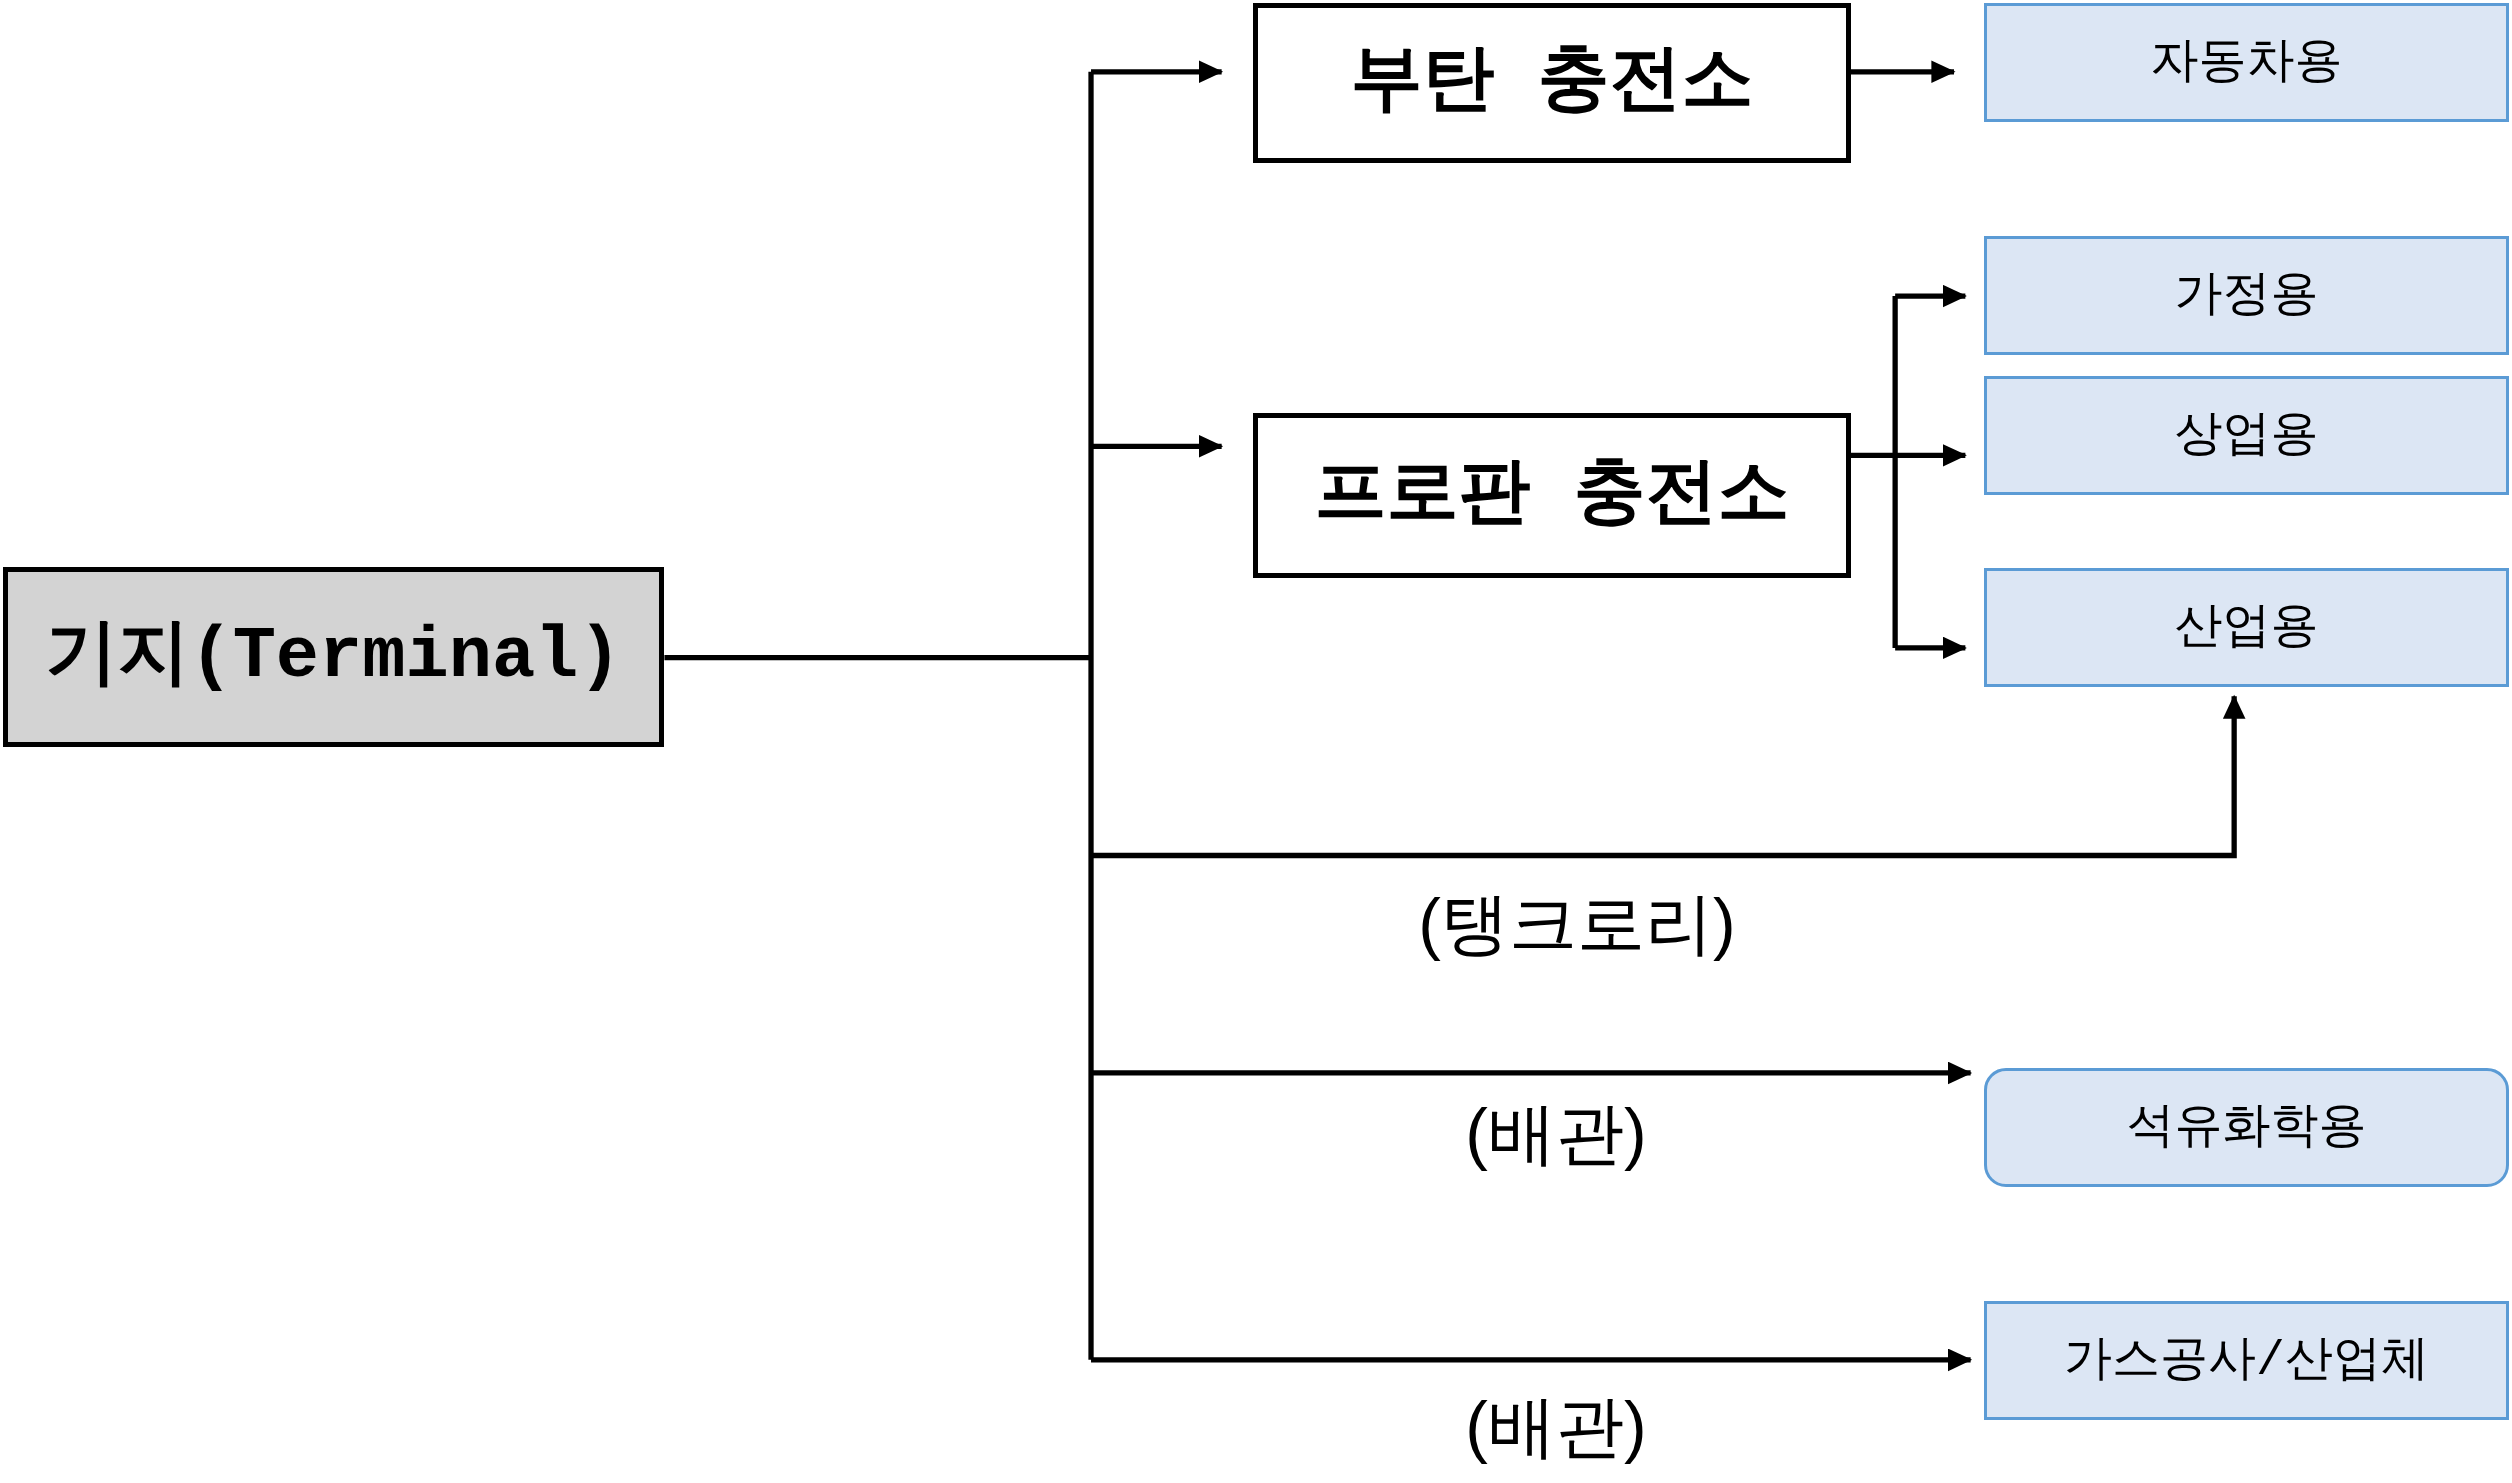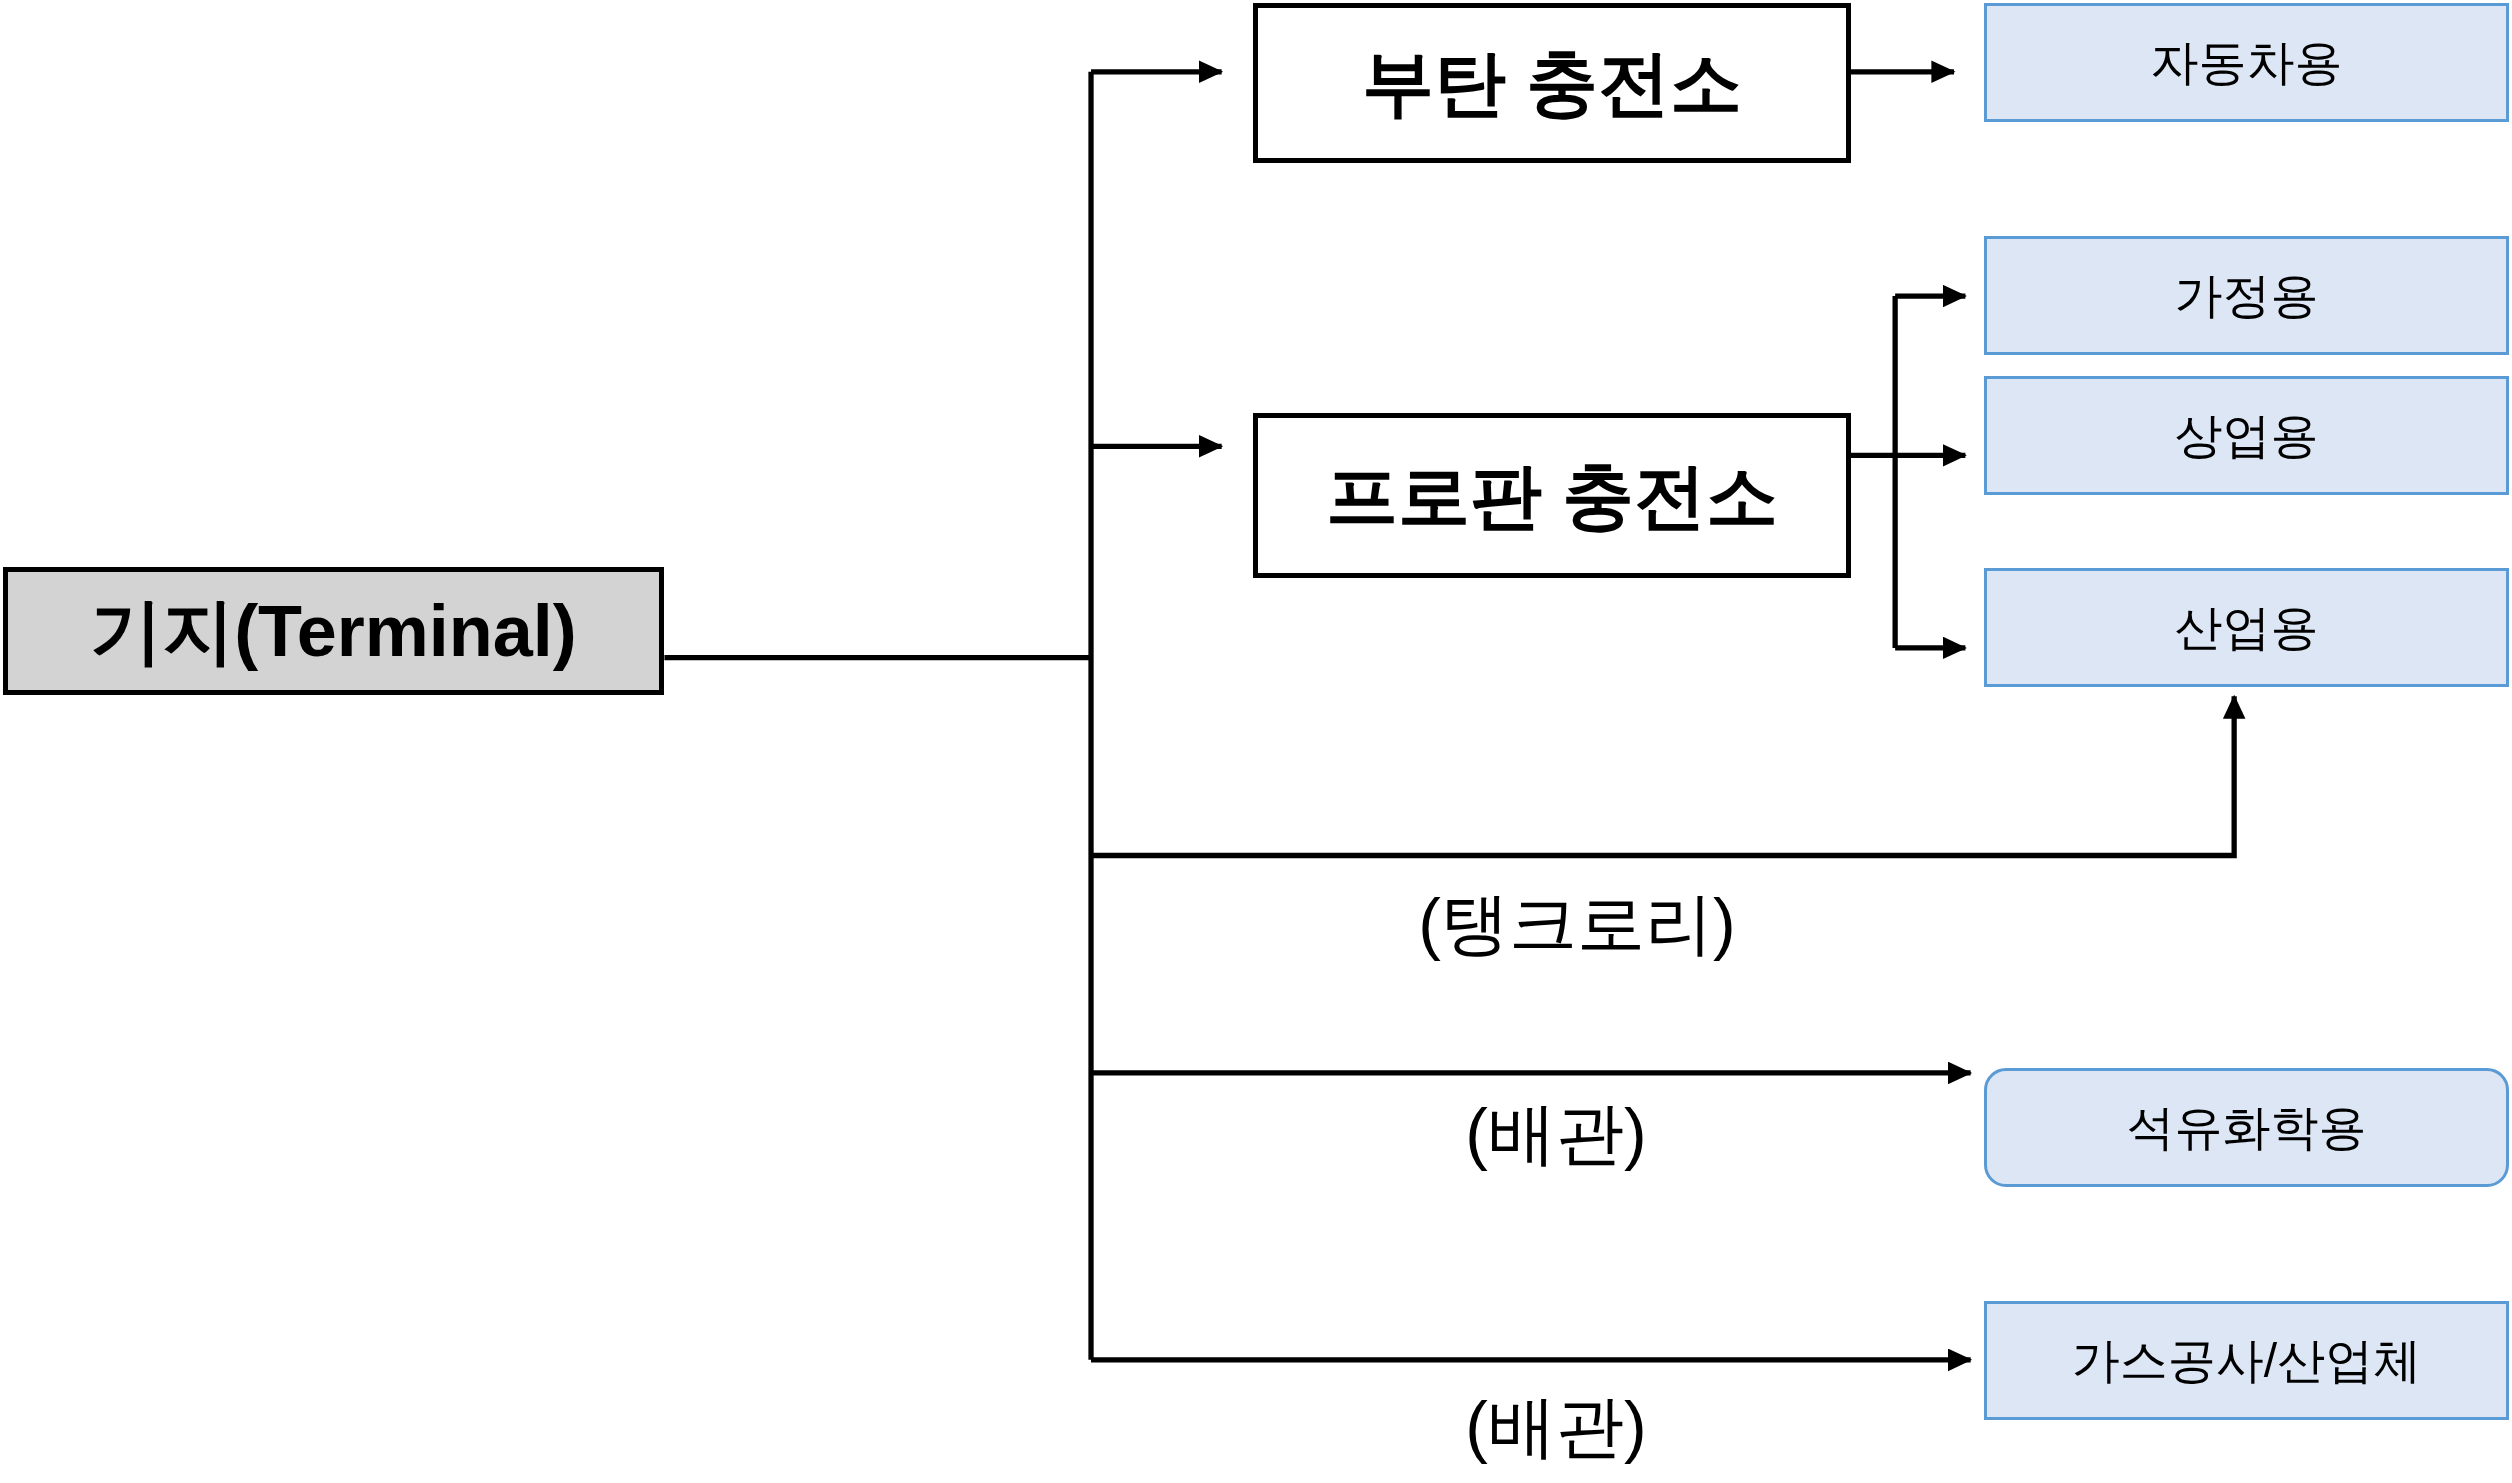--- a/index.html
+++ b/index.html
@@ -35,23 +35,24 @@
   }
   .box {
     position: absolute;
     box-sizing: border-box;
     display: flex;
     align-items: center;
     justify-content: center;
     text-align: center;
     line-height: 1;
     white-space: nowrap;
+    font-family: Liberation Mono, monospace;
   }
   .terminal-box {
-    left: 3px; top: 567px; width: 661px; height: 128px;
+    left: 3px; top: 567px; width: 661px; height: 180px;
     background: var(--terminal-fill, #d3d3d3);
     border: 5.3px solid var(--terminal-border, #000);
     font-weight: 700;
     font-size: 72px;
   }
   .station-box {
     background: var(--station-fill, #fff);
     border: 5.3px solid var(--station-border, #000);
     font-weight: 700;
     font-size: 72px;

